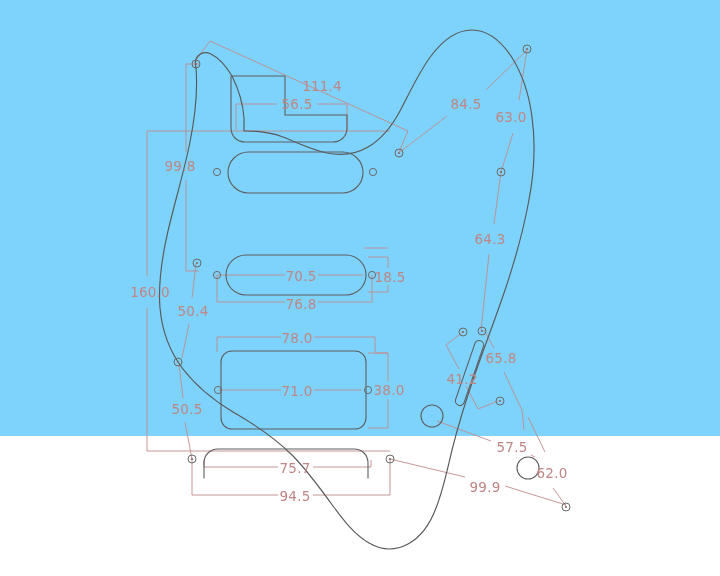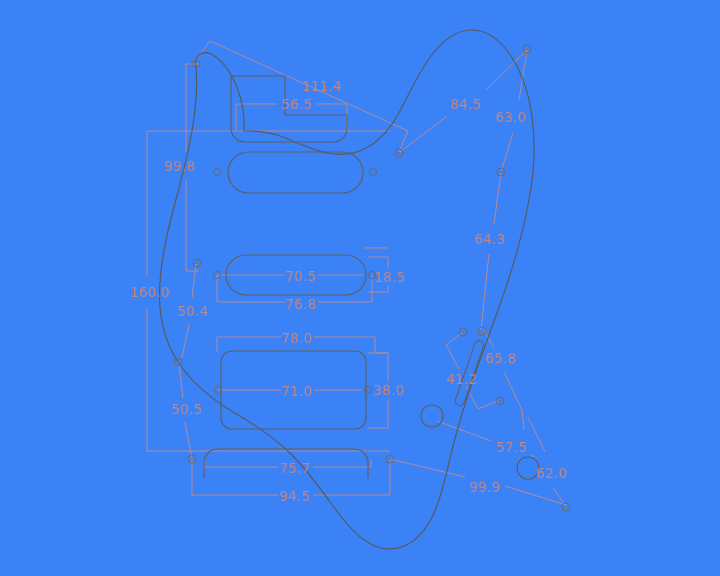--- a/index.html
+++ b/index.html
@@ -10,22 +10,22 @@
   }
   body {
     width: 720px;
     height: 576px;
     overflow: hidden;
     font-family: "DejaVu Sans", sans-serif;
   }
   #drawing-root {
     position: relative;
     width: 720px;
-    height: 576px;
-    background: #3b82f6;
+    height: 436px;
+    background: #7dd3fc;
   }
   #cad-svg {
     position: absolute;
     left: 0;
     top: 0;
     display: block;
   }
   .outline-path {
     fill: none;
     stroke: #595959;

